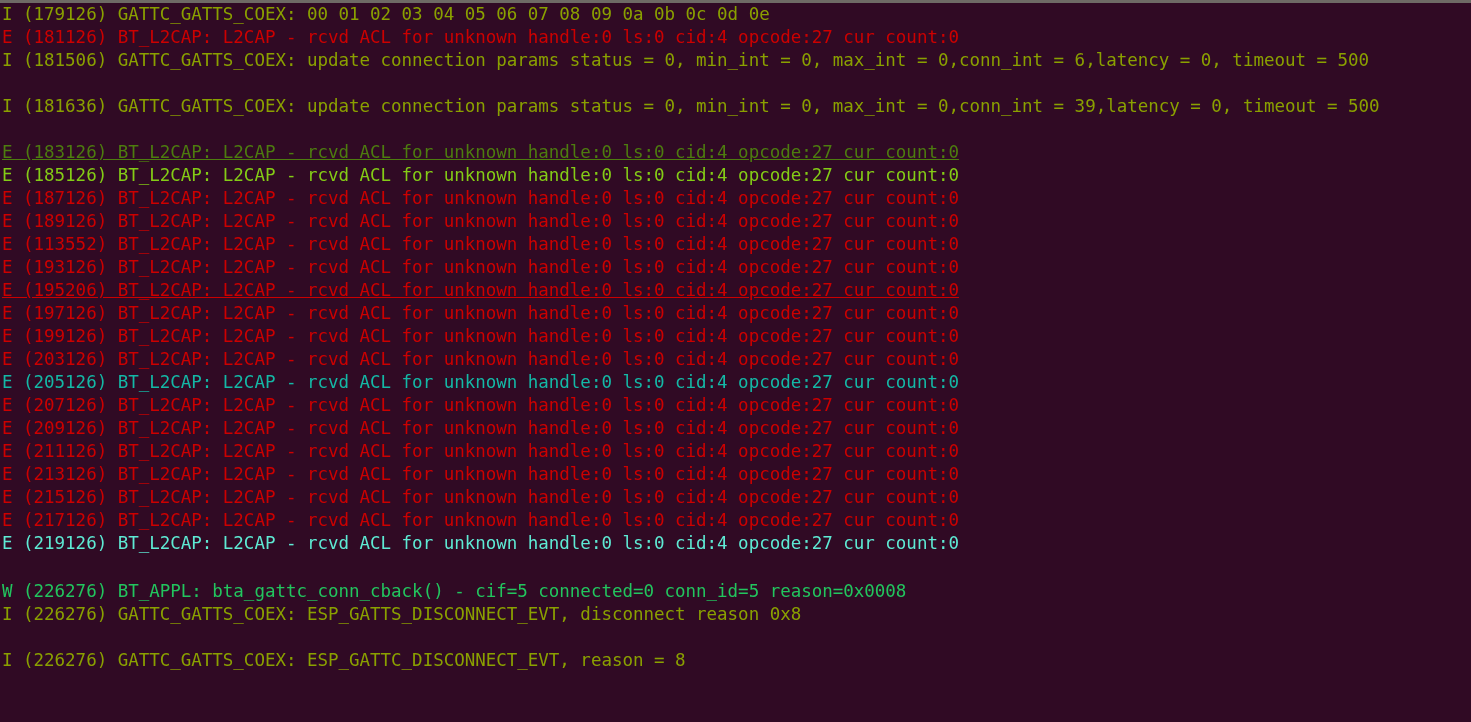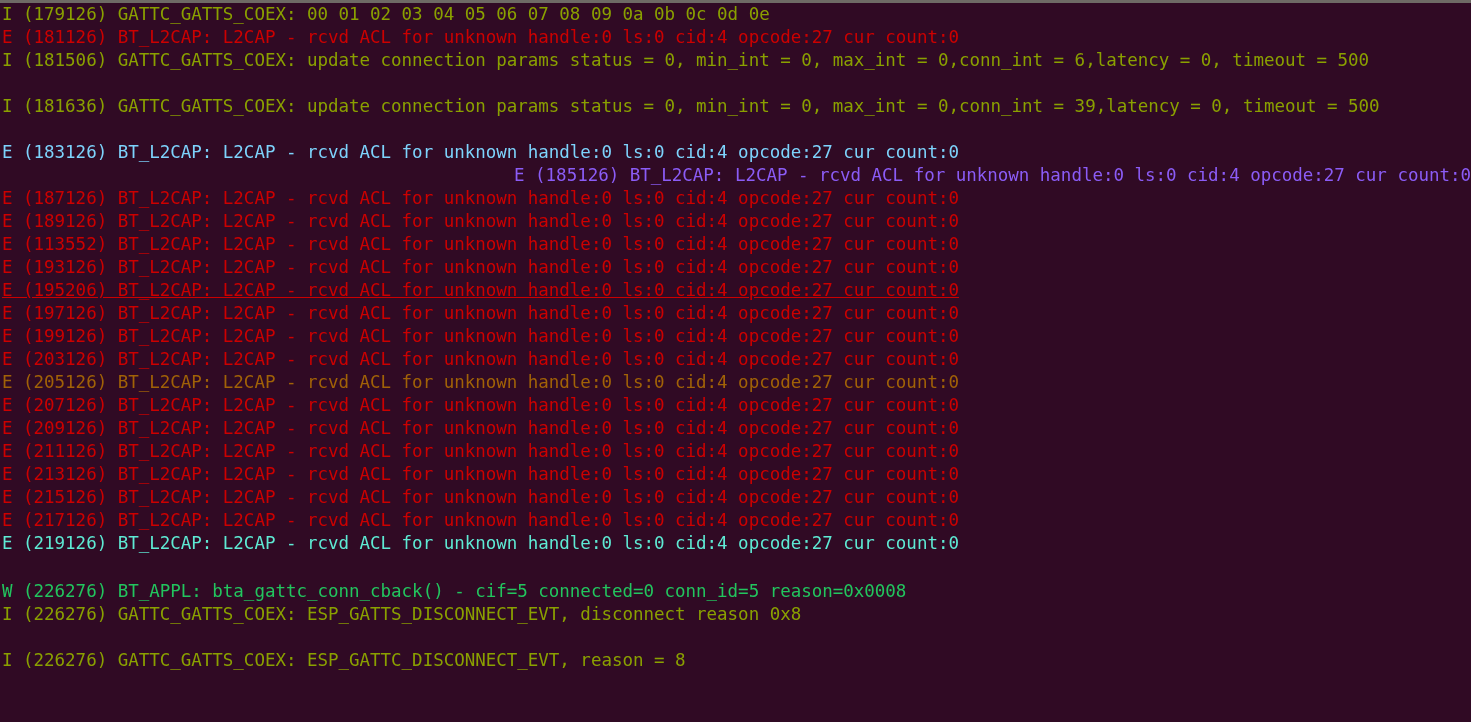--- a/index.html
+++ b/index.html
@@ -58,31 +58,31 @@
 
 <div id="terminal" style="background: rgb(48, 10, 36);">
   <div id="top-strip" style="background: rgb(110, 106, 101);"></div>
   <div id="log-lines">
       <div class="log-line lvl-I" style="color: rgb(138, 160, 0);">I (179126) GATTC_GATTS_COEX: 00 01 02 03 04 05 06 07 08 09 0a 0b 0c 0d 0e</div>
       <div class="log-line lvl-E" style="color: rgb(204, 0, 0);">E (181126) BT_L2CAP: L2CAP - rcvd ACL for unknown handle:0 ls:0 cid:4 opcode:27 cur count:0</div>
       <div class="log-line lvl-I" style="color: rgb(138, 160, 0);">I (181506) GATTC_GATTS_COEX: update connection params status = 0, min_int = 0, max_int = 0,conn_int = 6,latency = 0, timeout = 500</div>
       <div class="log-line blank"></div>
       <div class="log-line lvl-I" style="color: rgb(138, 160, 0);">I (181636) GATTC_GATTS_COEX: update connection params status = 0, min_int = 0, max_int = 0,conn_int = 39,latency = 0, timeout = 500</div>
       <div class="log-line blank"></div>
-      <div class="log-line lvl-E" style="color: #7dd3fc;">E (183126) BT_L2CAP: L2CAP - rcvd ACL for unknown handle:0 ls:0 cid:4 opcode:27 cur count:0</div>
-      <div class="log-line lvl-E" style="color: #8b5cf6; text-align: right;">E (185126) BT_L2CAP: L2CAP - rcvd ACL for unknown handle:0 ls:0 cid:4 opcode:27 cur count:0</div>
+      <div class="log-line lvl-E" style="color: #4d7c0f; text-decoration: underline;">E (183126) BT_L2CAP: L2CAP - rcvd ACL for unknown handle:0 ls:0 cid:4 opcode:27 cur count:0</div>
+      <div class="log-line lvl-E" style="color: #84cc16;">E (185126) BT_L2CAP: L2CAP - rcvd ACL for unknown handle:0 ls:0 cid:4 opcode:27 cur count:0</div>
       <div class="log-line lvl-E" style="color: rgb(204, 0, 0);">E (187126) BT_L2CAP: L2CAP - rcvd ACL for unknown handle:0 ls:0 cid:4 opcode:27 cur count:0</div>
       <div class="log-line lvl-E" style="color: rgb(204, 0, 0);">E (189126) BT_L2CAP: L2CAP - rcvd ACL for unknown handle:0 ls:0 cid:4 opcode:27 cur count:0</div>
       <div class="log-line lvl-E" style="color: rgb(204, 0, 0);">E (113552) BT_L2CAP: L2CAP - rcvd ACL for unknown handle:0 ls:0 cid:4 opcode:27 cur count:0</div>
       <div class="log-line lvl-E" style="color: rgb(204, 0, 0);">E (193126) BT_L2CAP: L2CAP - rcvd ACL for unknown handle:0 ls:0 cid:4 opcode:27 cur count:0</div>
       <div class="log-line lvl-E" style="color: rgb(204, 0, 0); text-decoration: underline;">E (195206) BT_L2CAP: L2CAP - rcvd ACL for unknown handle:0 ls:0 cid:4 opcode:27 cur count:0</div>
       <div class="log-line lvl-E" style="color: rgb(204, 0, 0);">E (197126) BT_L2CAP: L2CAP - rcvd ACL for unknown handle:0 ls:0 cid:4 opcode:27 cur count:0</div>
       <div class="log-line lvl-E" style="color: rgb(204, 0, 0);">E (199126) BT_L2CAP: L2CAP - rcvd ACL for unknown handle:0 ls:0 cid:4 opcode:27 cur count:0</div>
       <div class="log-line lvl-E" style="color: rgb(204, 0, 0);">E (203126) BT_L2CAP: L2CAP - rcvd ACL for unknown handle:0 ls:0 cid:4 opcode:27 cur count:0</div>
-      <div class="log-line lvl-E" style="color: #a16207;">E (205126) BT_L2CAP: L2CAP - rcvd ACL for unknown handle:0 ls:0 cid:4 opcode:27 cur count:0</div>
+      <div class="log-line lvl-E" style="color: #14b8a6;">E (205126) BT_L2CAP: L2CAP - rcvd ACL for unknown handle:0 ls:0 cid:4 opcode:27 cur count:0</div>
       <div class="log-line lvl-E" style="color: rgb(204, 0, 0);">E (207126) BT_L2CAP: L2CAP - rcvd ACL for unknown handle:0 ls:0 cid:4 opcode:27 cur count:0</div>
       <div class="log-line lvl-E" style="color: rgb(204, 0, 0);">E (209126) BT_L2CAP: L2CAP - rcvd ACL for unknown handle:0 ls:0 cid:4 opcode:27 cur count:0</div>
       <div class="log-line lvl-E" style="color: rgb(204, 0, 0);">E (211126) BT_L2CAP: L2CAP - rcvd ACL for unknown handle:0 ls:0 cid:4 opcode:27 cur count:0</div>
       <div class="log-line lvl-E" style="color: rgb(204, 0, 0);">E (213126) BT_L2CAP: L2CAP - rcvd ACL for unknown handle:0 ls:0 cid:4 opcode:27 cur count:0</div>
       <div class="log-line lvl-E" style="color: rgb(204, 0, 0);">E (215126) BT_L2CAP: L2CAP - rcvd ACL for unknown handle:0 ls:0 cid:4 opcode:27 cur count:0</div>
       <div class="log-line lvl-E" style="color: rgb(204, 0, 0);">E (217126) BT_L2CAP: L2CAP - rcvd ACL for unknown handle:0 ls:0 cid:4 opcode:27 cur count:0</div>
       <div class="log-line lvl-E" style="color: #5eead4;">E (219126) BT_L2CAP: L2CAP - rcvd ACL for unknown handle:0 ls:0 cid:4 opcode:27 cur count:0</div>
       <div class="log-line lvl-W" style="color: #22c55e; margin-top: 25px;">W (226276) BT_APPL: bta_gattc_conn_cback() - cif=5 connected=0 conn_id=5 reason=0x0008</div>
       <div class="log-line lvl-I" style="color: rgb(138, 160, 0);">I (226276) GATTC_GATTS_COEX: ESP_GATTS_DISCONNECT_EVT, disconnect reason 0x8</div>
       <div class="log-line blank"></div>

